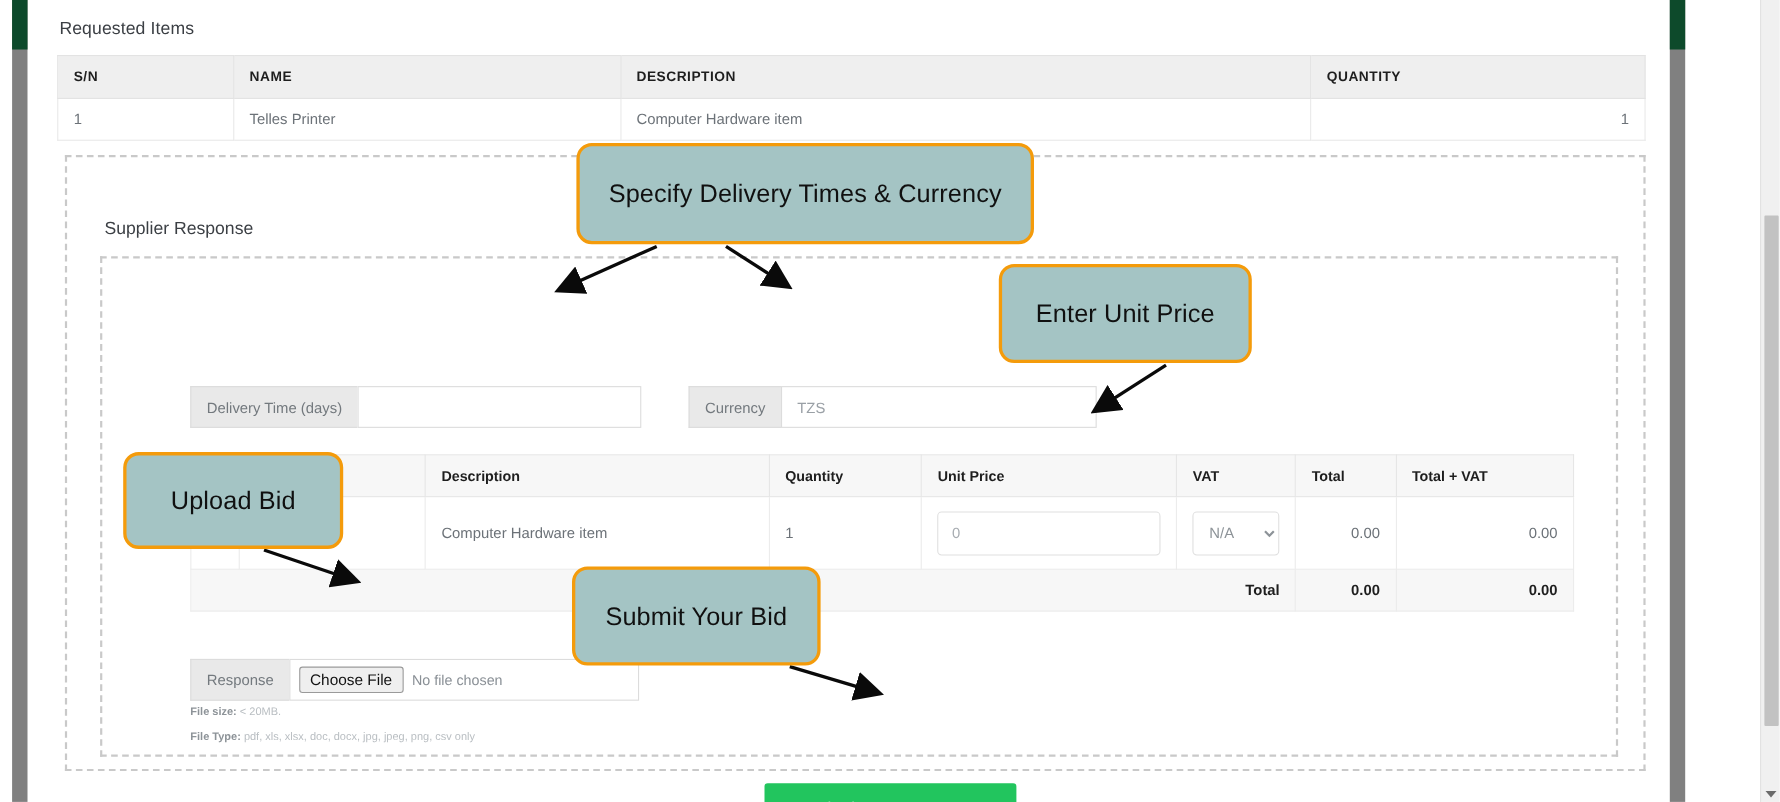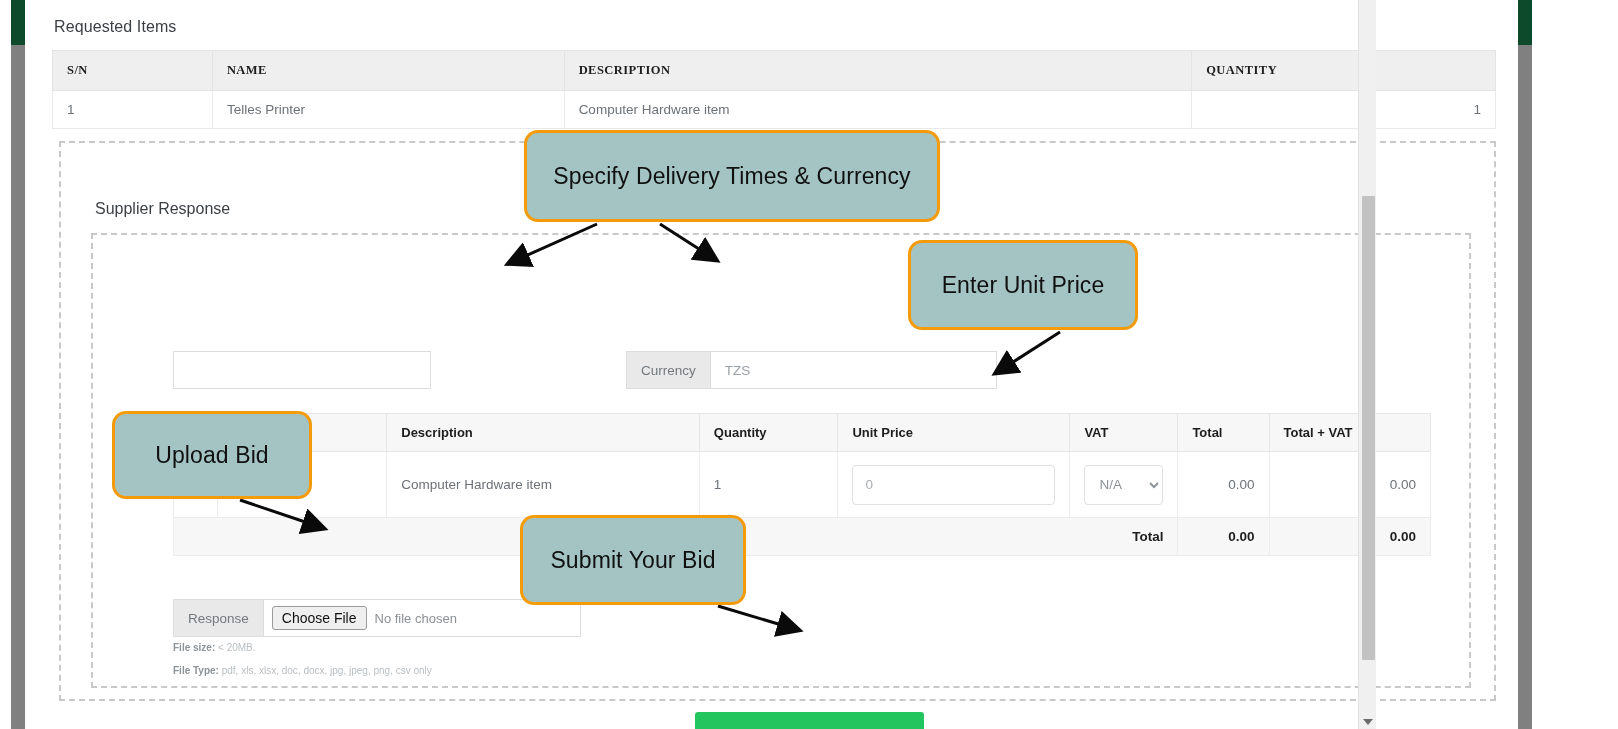--- a/index.html
+++ b/index.html
@@ -5,21 +5,21 @@
   * { box-sizing: border-box; }
   html, body {
     margin: 0; padding: 0;
     width: 1618px; height: 729px;
     background: #ffffff;
     font-family: "Liberation Sans", sans-serif;
     overflow: hidden;
   }
   #page {
     position: relative;
-    width: 1376px; height: 729px;
+    width: 1618px; height: 729px;
     background: #ffffff;
   }
 
   
   .rail {
     position: absolute; top: 0;
     width: 14px; height: 729px;
     background: #808080;
   }
   .rail.left  { left: 11px; }
@@ -73,21 +73,20 @@
   }
   table.req th {
     background: #efefef;
     color: #1e1e1e;
     font-weight: bold;
     font-size: 12.5px;
     letter-spacing: .45px;
     text-align: left;
     padding: 12px 14px;
     border: 1px solid #e3e3e3;
-    font-family: Liberation Serif, serif;
   }
   table.req td {
     color: #6c7278;
     padding: 11px 14px;
     border: 1px solid #e9e9e9;
     background: #fff;
   }
   .ta-right { text-align: right; }
   .col-sn   { width: 160px; }
   .col-name { width: 352px; }
@@ -326,20 +325,21 @@
       </tbody>
     </table>
 
     <div class="dashed-outer">
 
       <div class="supplier-heading">Supplier Response</div>
 
       <div class="dashed-inner">
 
         <div class="input-group" id="delivery-group">
+          <span class="ig-addon">Delivery Time (days)</span>
           <span class="ig-field"></span>
         </div>
 
         <div class="input-group" id="currency-group">
           <span class="ig-addon">Currency</span>
           <span class="ig-field">TZS</span>
         </div>
 
         <table class="resp">
           <thead>

